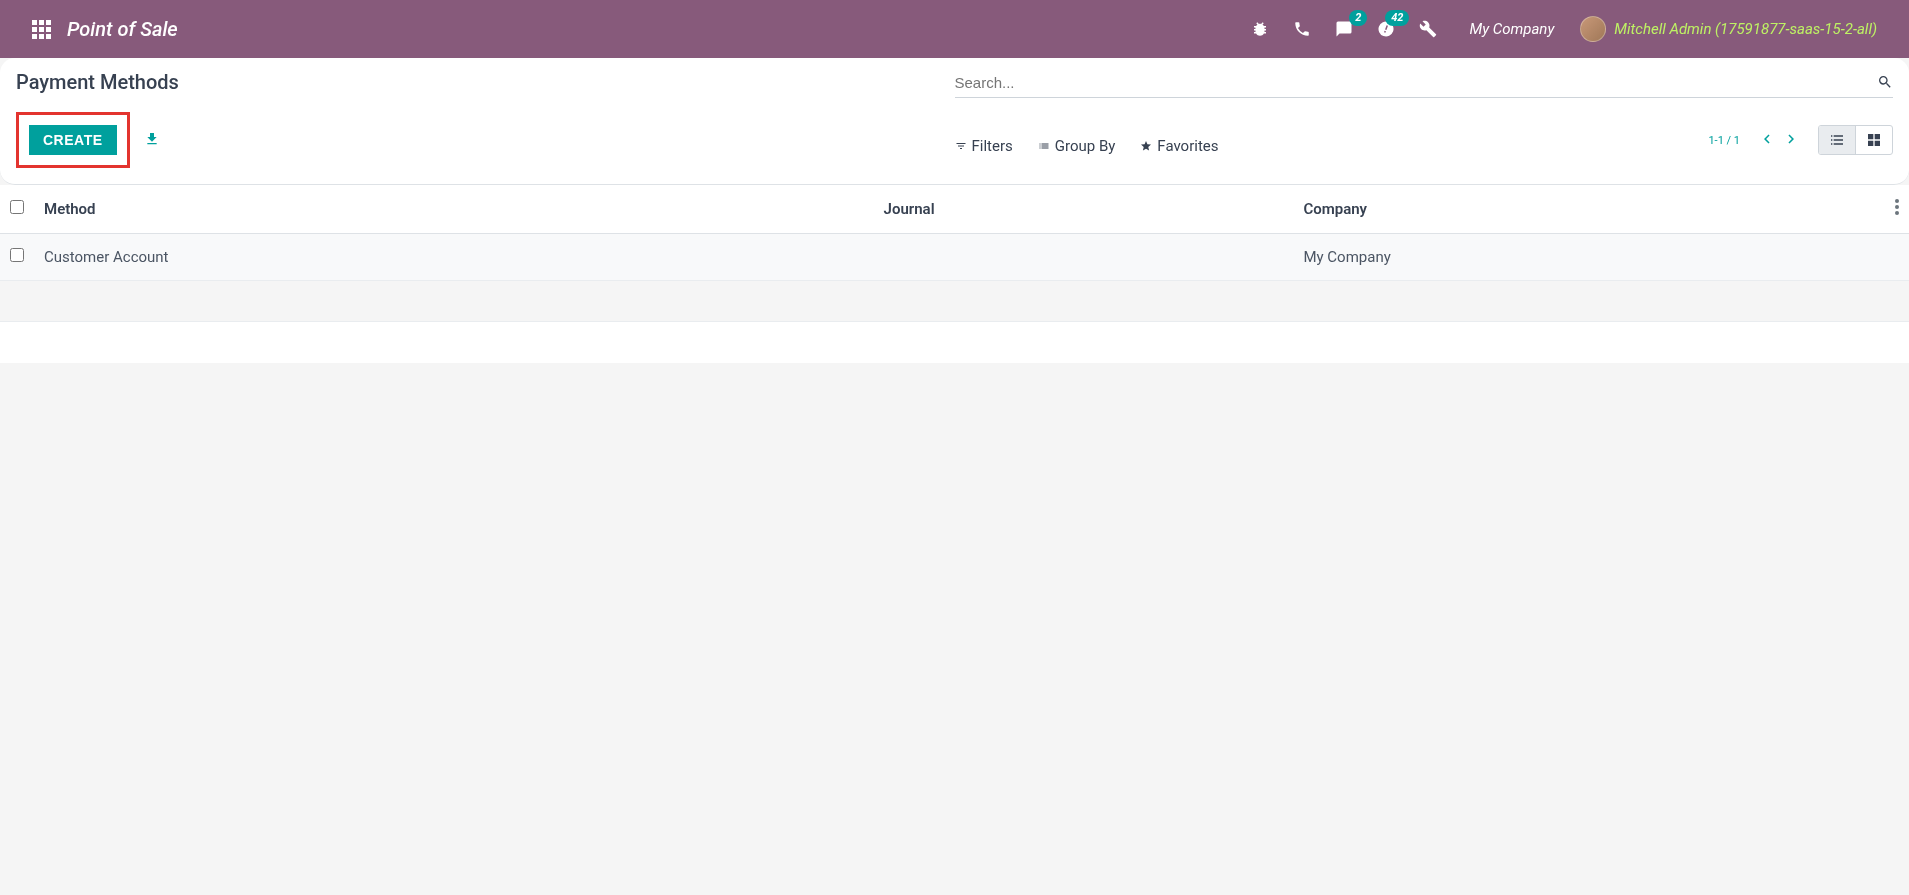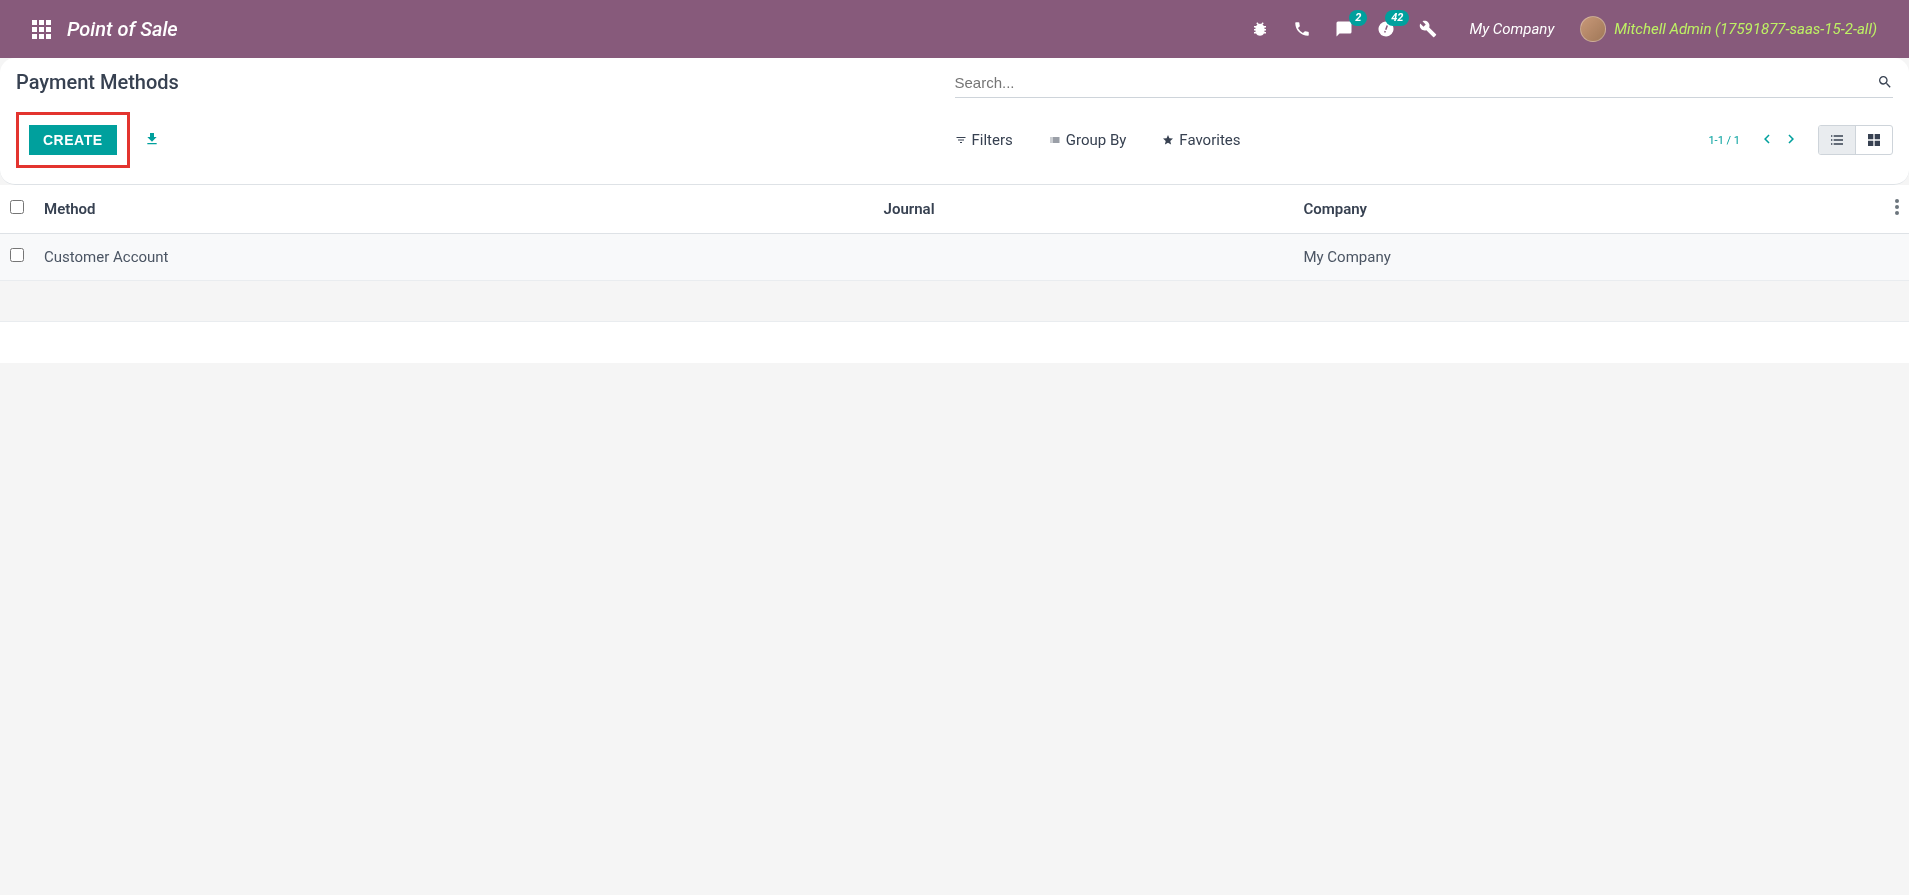--- a/index.html
+++ b/index.html
@@ -26,21 +26,21 @@
   .control-row1 { display: flex; align-items: flex-start; }
   .page-title { font-size: 20px; color: #374151; font-weight: 500; }
   .search-wrap { margin-left: auto; width: 50%; border-bottom: 1px solid #ced4da; display: flex; align-items: flex-start; padding: 4px 0; }
   .search-wrap input { border: none; outline: none; font-size: 15px; flex: 1; color: #6c757d; background: transparent; }
   .search-icon svg { width: 16px; height: 16px; fill: #374151; }
   .control-row2 { display: flex; align-items: center; margin-top: 14px; }
   .btn-create { background: #00a09d; color: #fff; border: none; padding: 7px 14px; font-size: 14px; font-weight: 600; cursor: pointer; letter-spacing: .5px; }
   .btn-create-highlight { border: 3px solid #e3342f; padding: 10px; display: inline-block; }
   .export-icon { margin-left: 14px; cursor: pointer; }
   .export-icon svg { width: 16px; height: 16px; fill: #00a09d; }
-  .search-opts { margin-left: auto; display: flex; align-items: center; gap: 36px; width: 50%; }
+  .search-opts { margin-left: auto; display: flex; align-items: flex-end; gap: 25px; width: 50%; }
   .search-opt { display: flex; align-items: center; gap: 5px; cursor: pointer; color: #374151; font-size: 15px; }
   .search-opt svg { width: 12px; height: 12px; fill: #374151; }
   .search-right { margin-left: auto; display: flex; align-items: center; gap: 18px; }
   .pager { color: #00a09d; font-size: 11px; }
   .pager-btns { display: flex; gap: 6px; }
   .pager-btn svg { width: 18px; height: 18px; fill: #00a09d; cursor: pointer; }
   .view-sw { display: flex; border: 1px solid #ced4da; border-radius: 3px; overflow: hidden; }
   .view-btn { padding: 6px 10px; cursor: pointer; display: flex; align-items: center; }
   .view-btn.active { background: #e9ecef; border-right: 1px solid #ced4da; }
   .view-btn svg { width: 16px; height: 16px; fill: #374151; }

